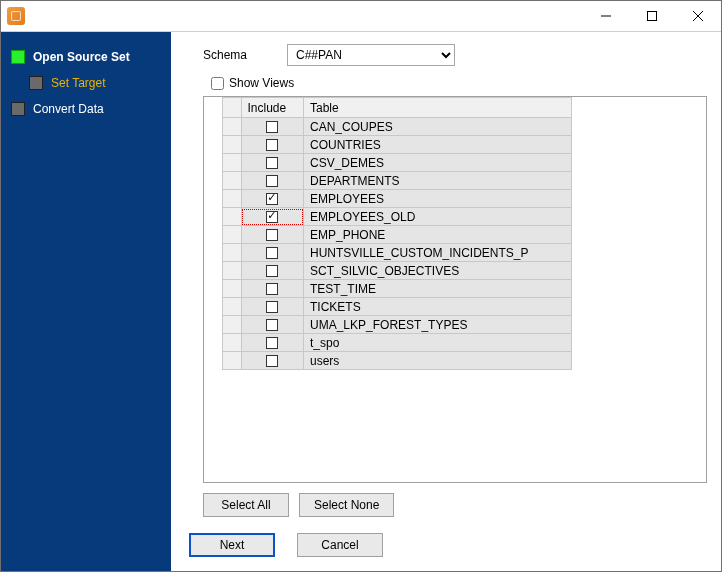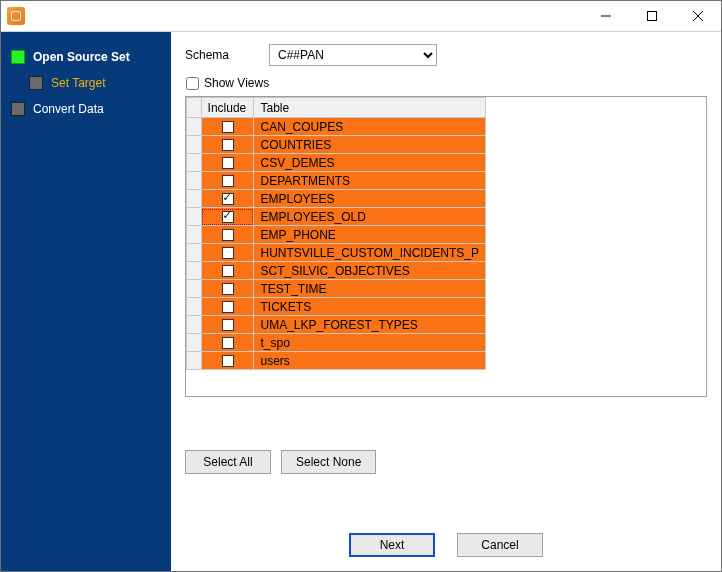--- a/index.html
+++ b/index.html
@@ -41,20 +41,21 @@
   .win-btn {
     width:46px; height:100%;
     display:flex; align-items:center; justify-content:center;
     font-family: "Segoe MDL2 Assets","Segoe UI Symbol",sans-serif;
     font-size:10px;
   }
   .win-btn svg { stroke:#000; stroke-width:1; fill:none; }
   .body {
     flex:1; display:flex; min-height:0;
     border-top:1px solid #d0d0d0;
+    gap:18px;
   }
   .sidebar {
     width:170px;
     background:#073a7a;
     color:#fff;
     padding-top:12px;
   }
   .step {
     display:flex; align-items:center;
     gap:8px;
@@ -80,40 +81,41 @@
   }
   .row { display:flex; align-items:center; gap:14px; }
   .row label.field-label { width:70px; }
   select.schema {
     width:168px; height:22px;
     border:1px solid #a7a7a7;
     font: inherit;
     padding-left:4px;
     background:#fff;
   }
-  .chk-row { display:flex; align-items:center; gap:5px; margin-left:1px; }
+  .chk-row { display:flex; align-items:center; gap:5px; margin-left:8px; }
   .chk-row input { margin:0; width:13px; height:13px; }
   .grid-wrap {
     flex:1;
     margin:0 14px 4px 14px;
     border:1px solid #a0a0a0;
     overflow:hidden;
     display:flex; flex-direction:column;
   }
   table.grid {
     border-collapse:collapse;
-    width:300px;
+    width:350px;
     font-size:12px;
+    margin-left:18px;
   }
   table.grid th, table.grid td {
     border:1px solid #c8c8c8;
     padding:0;
     height:18px;
     text-align:left;
-    background:#f97316;
+    background:#e5e5e5;
   }
   table.grid th {
     background:#f0f0f0;
     font-weight:normal;
     padding:2px 6px;
     height:20px;
   }
   table.grid th.rowhdr, table.grid td.rowhdr {
     width:16px; background:#f0f0f0;
   }
@@ -158,30 +160,28 @@
     padding:6px 14px;
   }
   button.std {
     font:inherit;
     height:24px;
     padding:0 14px;
     min-width:86px;
     background:#e9e9e9;
     border:1px solid #a0a0a0;
     cursor:pointer;
-    margin-top:43px;
   }
   button.std.primary {
     border:2px solid #0a53c8;
     padding:0 13px;
     height:24px;
   }
   .footer {
     display:flex; gap:22px;
-    justify-content:center;
     padding:10px 0 14px 0;
   }
 </style>
 </head>
 <body>
 
 <div class="window">
 
   <div class="titlebar">
     <div class="titlebar-left">

